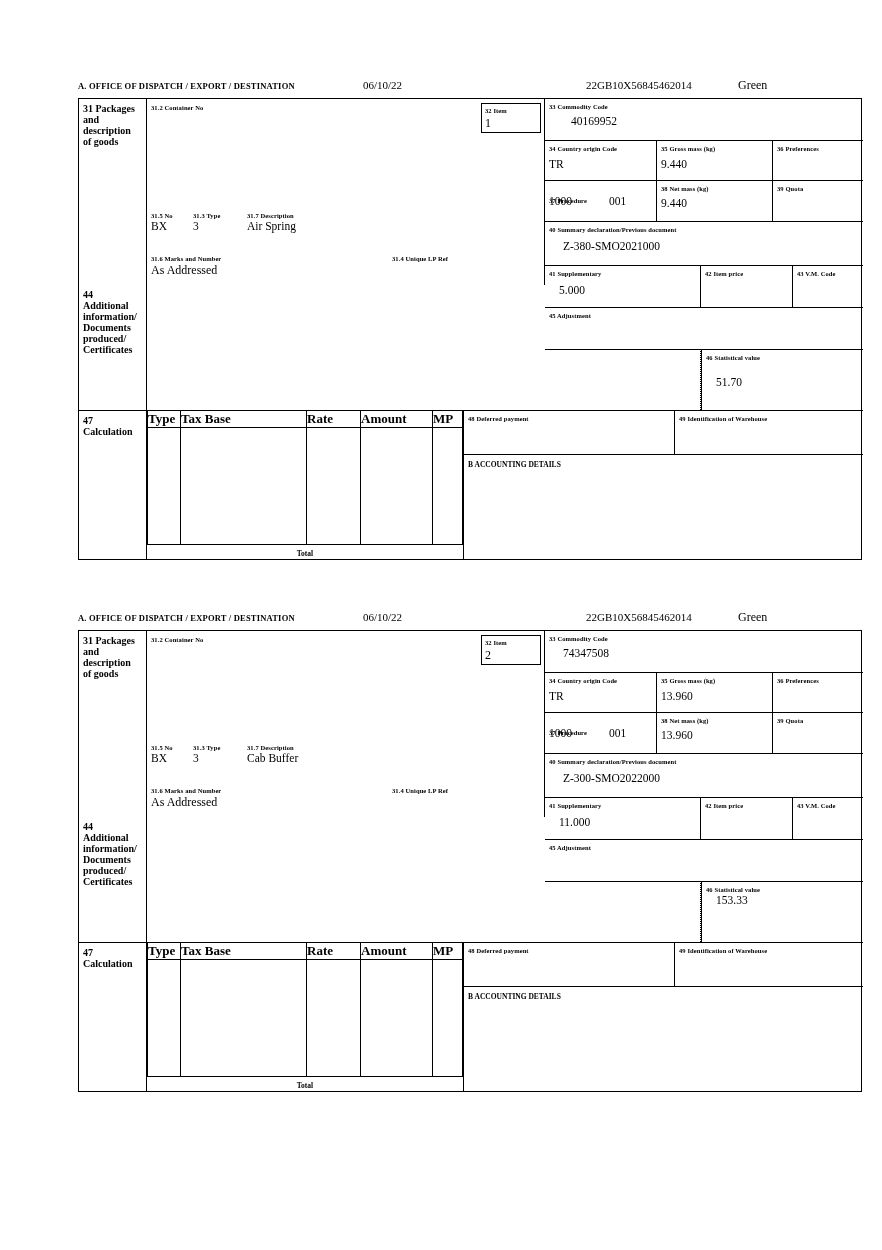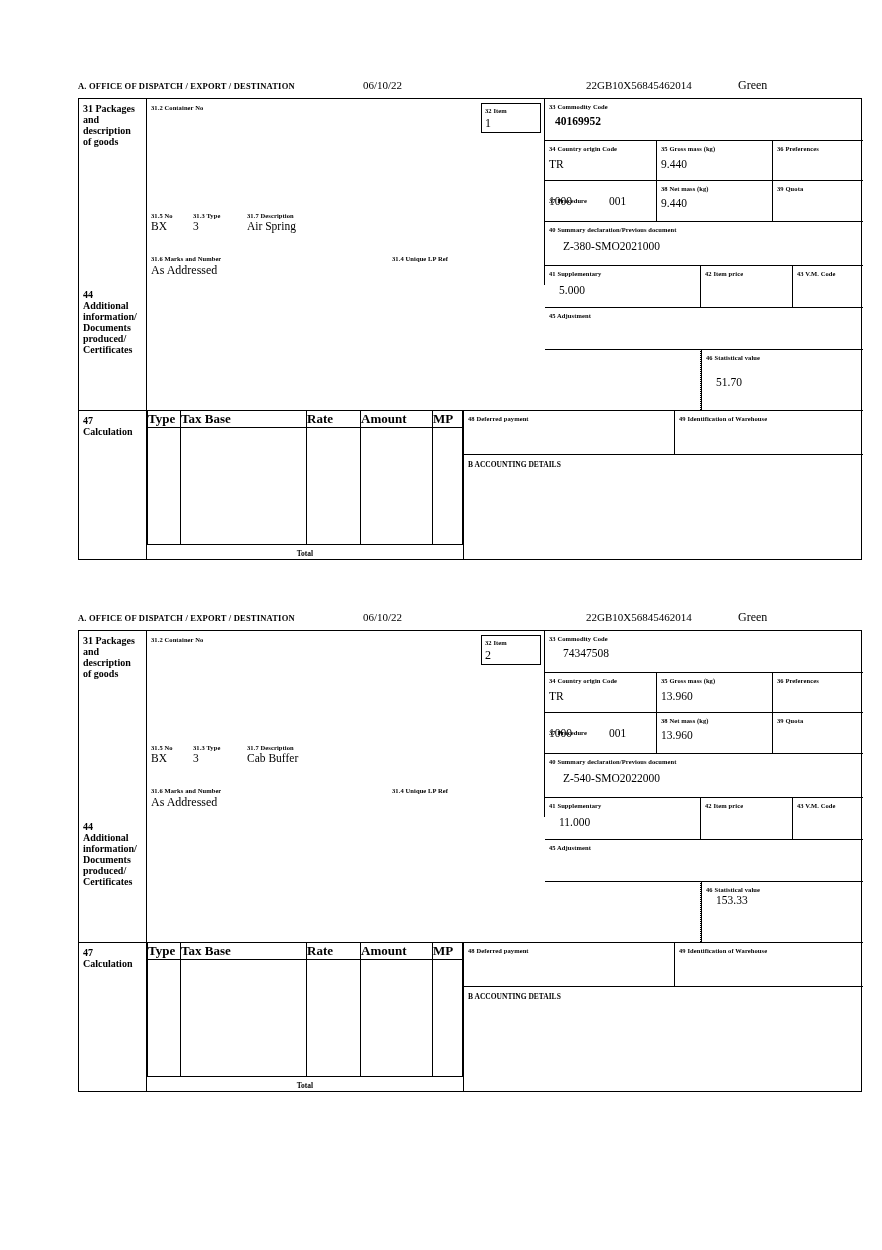--- a/index.html
+++ b/index.html
@@ -250,21 +250,21 @@
         <div class="val v-31-6">As Addressed</div>
       </div>
 
       <div class="cell item32">
         <div class="lbl">32 Item</div>
         <div class="n">1</div>
       </div>
 
       <div class="cell c33">
         <div class="lbl">33 Commodity Code</div>
-        <div class="val" style="margin-top:4px;margin-left:6px;font-weight:bold;">40169952</div>
+        <div class="val" style="margin-top:4px;margin-left:22px;">40169952</div>
       </div>
 
       <div class="cell c34">
         <div class="lbl">34 Country origin Code</div>
         <div class="val" style="margin-top:5px;">TR</div>
       </div>
 
       <div class="cell c35">
         <div class="lbl">35 Gross mass (kg)</div>
         <div class="val" style="margin-top:5px;">9.440</div>
@@ -441,21 +441,21 @@
         <div class="val" style="margin-top:4px;">13.960</div>
       </div>
 
       <div class="cell c39">
         <div class="lbl">39 Quota</div>
         <div class="val" style="margin-top:4px;"></div>
       </div>
 
       <div class="cell c40">
         <div class="lbl">40 Summary declaration/Previous document</div>
-        <div class="val" style="margin-top:6px;margin-left:14px;">Z-540-SMO2022000</div>
+        <div class="val" style="margin-top:6px;margin-left:14px;">Z-300-SMO2022000</div>
       </div>
 
       <div class="cell c41">
         <div class="lbl">41 Supplementary</div>
         <div class="val" style="margin-top:6px;margin-left:10px;">11.000</div>
       </div>
 
       <div class="cell c42">
         <div class="lbl">42 Item price</div>
         <div class="val" style="margin-top:6px;"></div>

